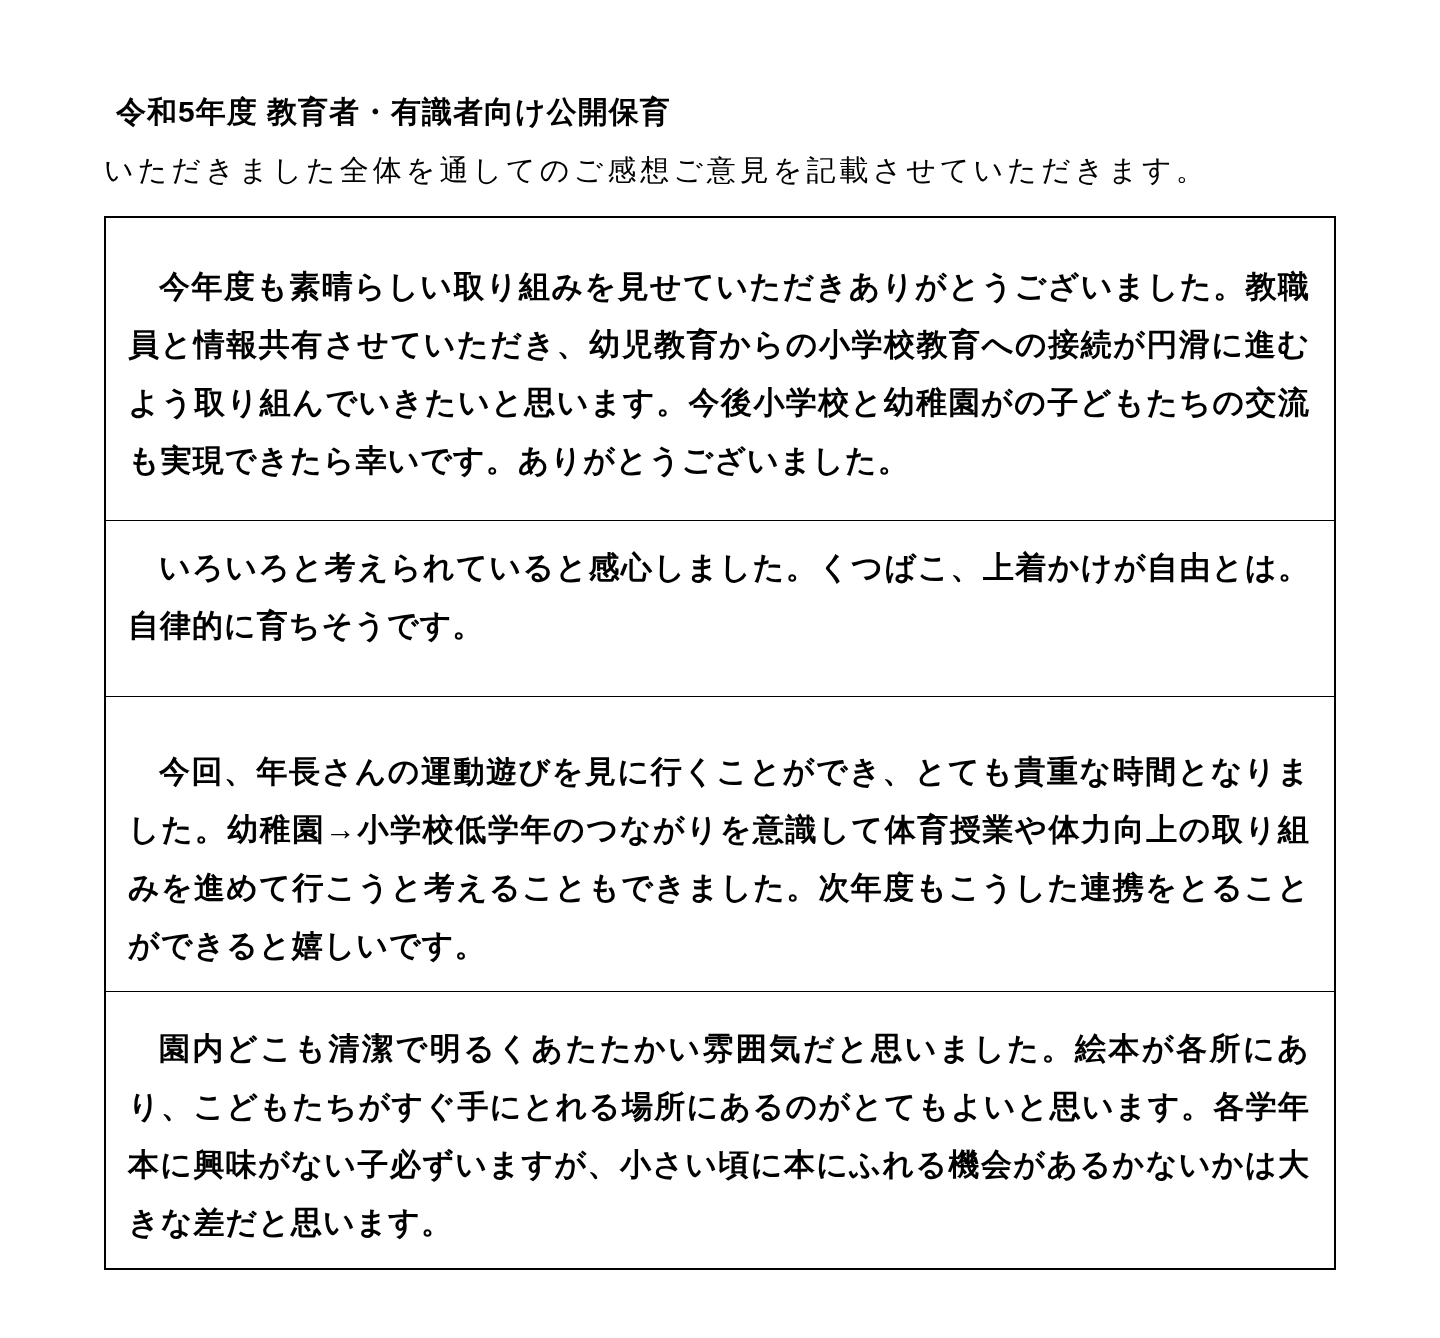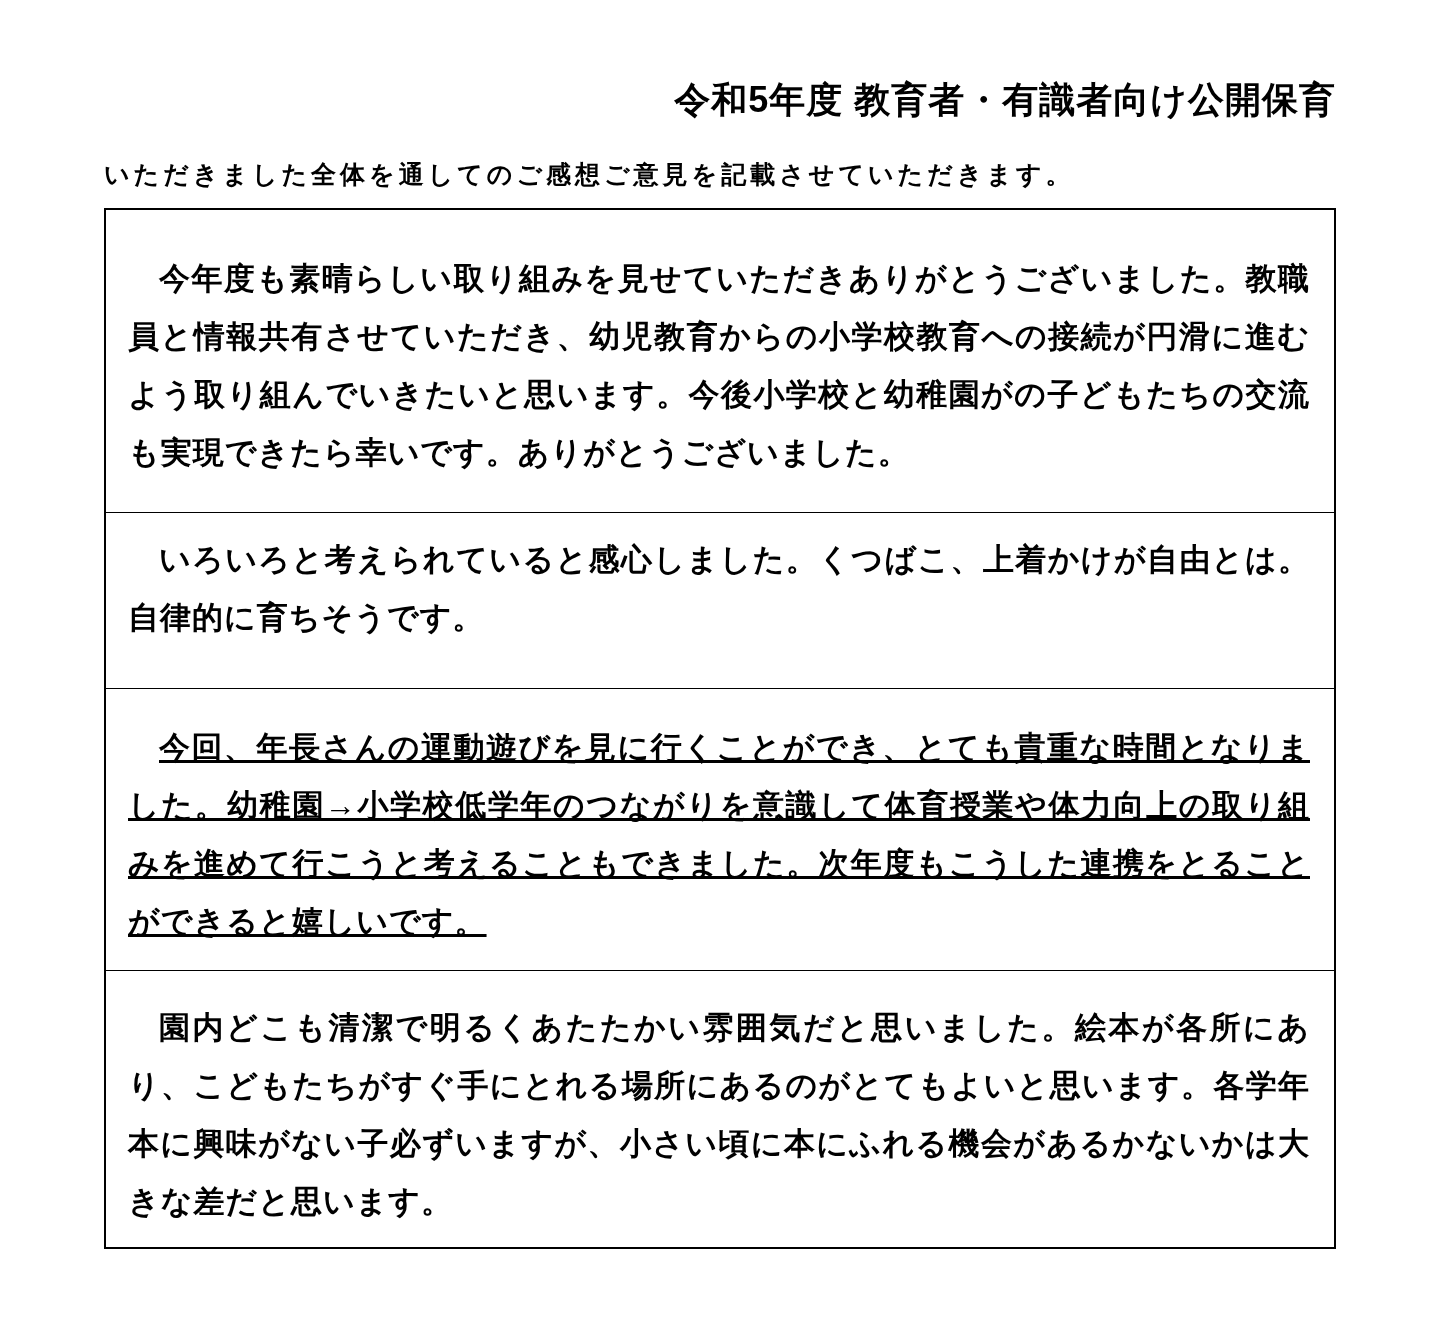--- a/index.html
+++ b/index.html
@@ -12,51 +12,50 @@
   .page {
     position: relative;
     width: 1440px;
     height: 1338px;
     background: #ffffff;
     overflow: hidden;
     box-sizing: border-box;
     padding: 84px 104px 0 104px;
   }
   .doc-title {
-    margin: 0;
-    font-size: 36px;
+    margin: 12px;
+    font-size: 30px;
     font-weight: 700;
     line-height: 32px;
     letter-spacing: 1px;
-    text-align: right;
   }
   .doc-subtitle {
-    margin: 42px 0 0 0;
-    font-size: 25px;
-    font-weight: 700;
+    margin: 26px 0 0 0;
+    font-size: 29px;
+    font-weight: 400;
     line-height: 32px;
     letter-spacing: 4px;
   }
   .feedback-table {
-    margin-top: 18px;
+    margin-top: 30px;
     width: 1232px;
     box-sizing: border-box;
     border: 2px solid #000000;
   }
   .feedback-row {
     box-sizing: border-box;
     border-top: 1.5px solid #000000;
     padding: 30px 24px 16px 22px;
   }
   .feedback-row:first-child {
     border-top: none;
   }
   .row-0 { min-height: 302px; padding-top: 40px; }
   .row-1 { min-height: 176px; padding-top: 18px; }
-  .row-2 { min-height: 282px; padding-top: 30px; text-decoration: underline; }
+  .row-2 { min-height: 282px; padding-top: 46px; }
   .row-3 { min-height: 256px; padding-top: 28px; }
   .cell-text {
     margin: 0;
     font-size: 31px;
     font-weight: 700;
     line-height: 58px;
     letter-spacing: 1px;
     text-indent: 1em;
     text-align: justify;
   }

